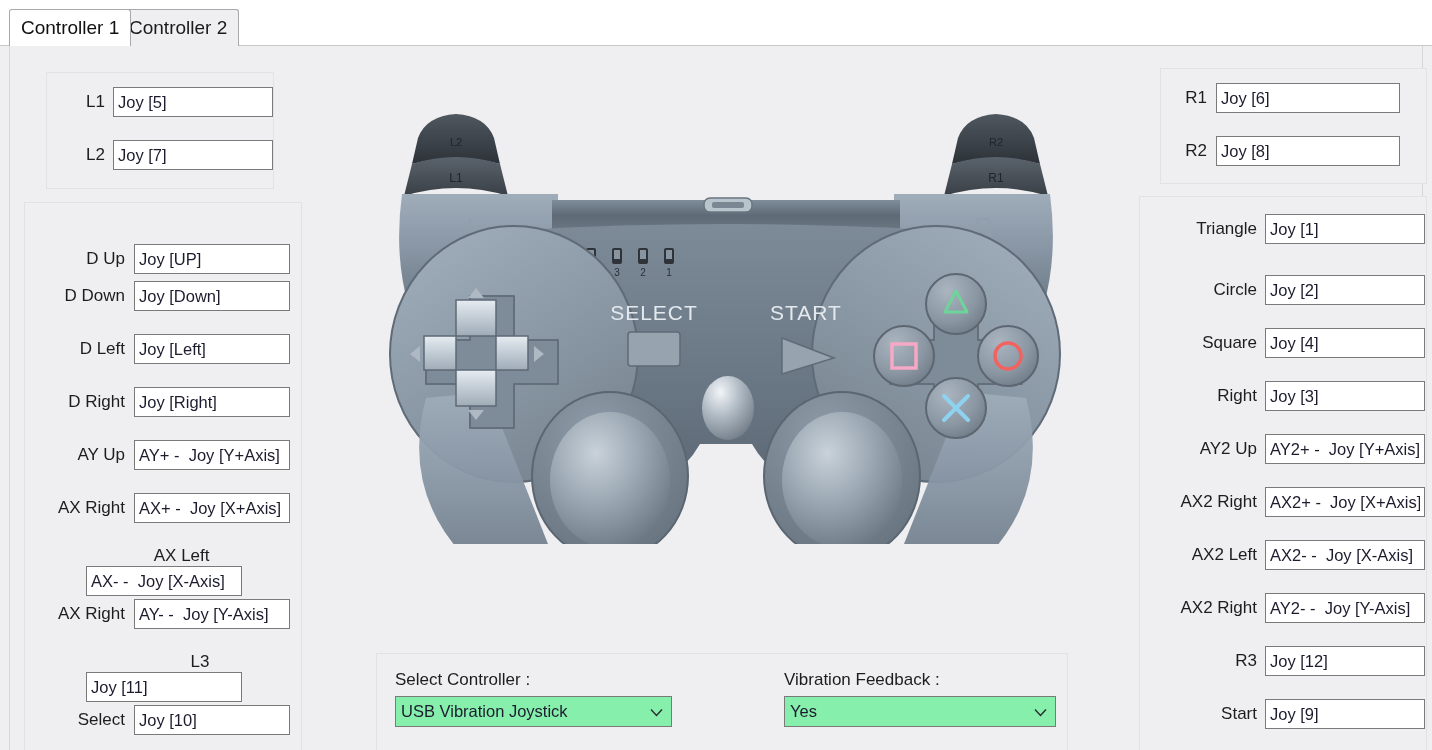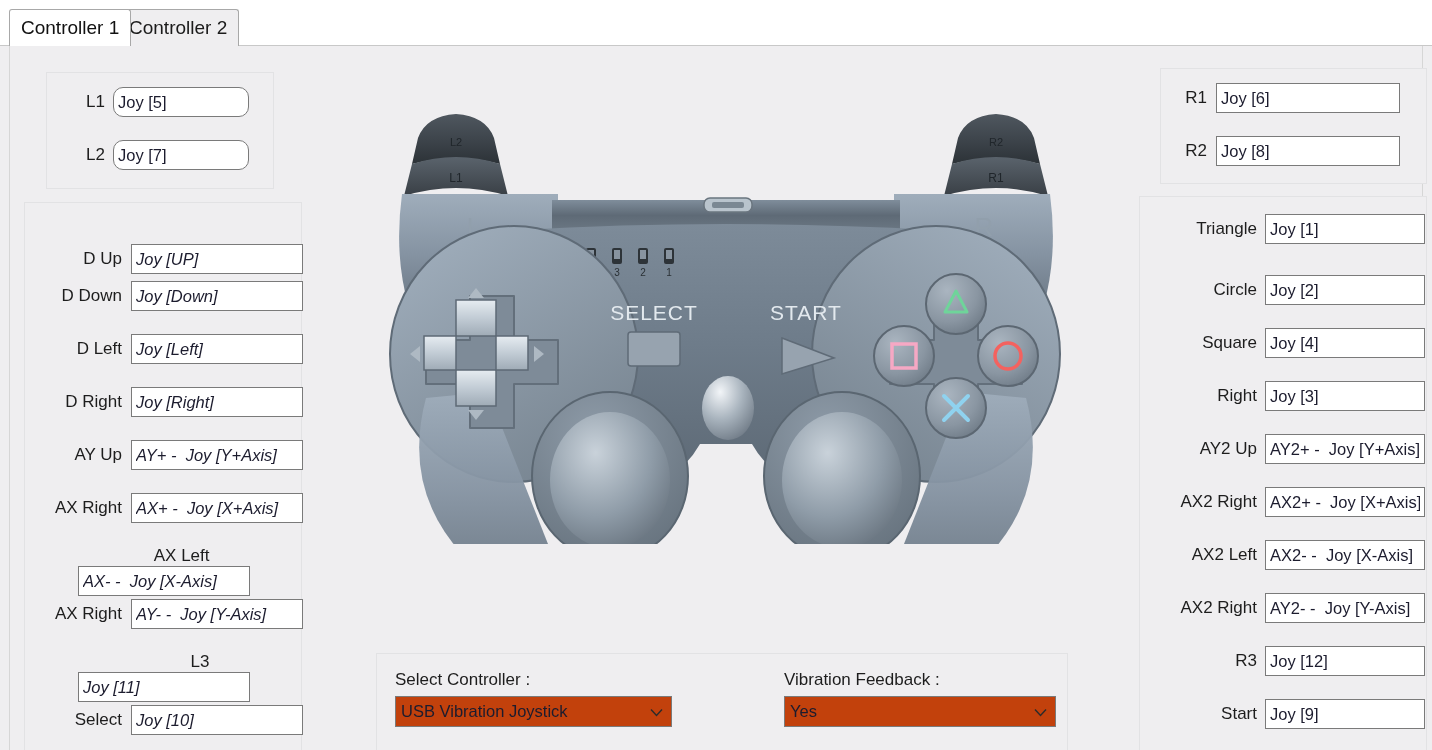--- a/index.html
+++ b/index.html
@@ -87,43 +87,43 @@
     overflow:hidden;
     white-space:nowrap;
     display:block;
     font-family:"Liberation Sans","DejaVu Sans",sans-serif;
   }
   .tbox::placeholder{color:#9a9a9a;}
 
   
   .lg-row{left:0;width:228px;}
   .lg-row .rlabel{width:58px;padding-right:8px;}
-  .lg-row .tbox{width:136px;border-radius:10px;}
+  .lg-row .tbox{width:160px;}
 
   
   .lb-row{left:0;width:278px;}
   .lb-row .rlabel{width:100px;padding-right:9px;}
-  .lb-row .tbox{width:172px;font-style:italic;}
+  .lb-row .tbox{width:156px;}
 
   
   .rg-row{left:0;width:267px;}
   .rg-row .rlabel{width:46px;padding-right:9px;}
   .rg-row .tbox{width:184px;}
 
   
   .rb-row{left:0;width:288px;}
   .rb-row .rlabel{width:117px;padding-right:8px;}
   .rb-row .tbox{width:160px;}
 
   
   .cb-wrap{position:absolute;}
   .cb-label{font-size:17px;color:#1d1d1d;margin-bottom:6px;white-space:nowrap;}
   .cb{
     position:relative;box-sizing:border-box;
-    height:31px;background:#c2410c;border:1px solid #7a7a7a;
+    height:31px;background:#86efac;border:1px solid #7a7a7a;
     font-size:16.5px;color:#1c1c2e;line-height:29px;padding:0 28px 0 5px;
     white-space:nowrap;overflow:hidden;
   }
   .cb .chev{
     position:absolute;right:8px;top:0;height:31px;width:14px;
     display:flex;align-items:center;justify-content:center;
   }
   .cb .chev svg{display:block;}
 
   

